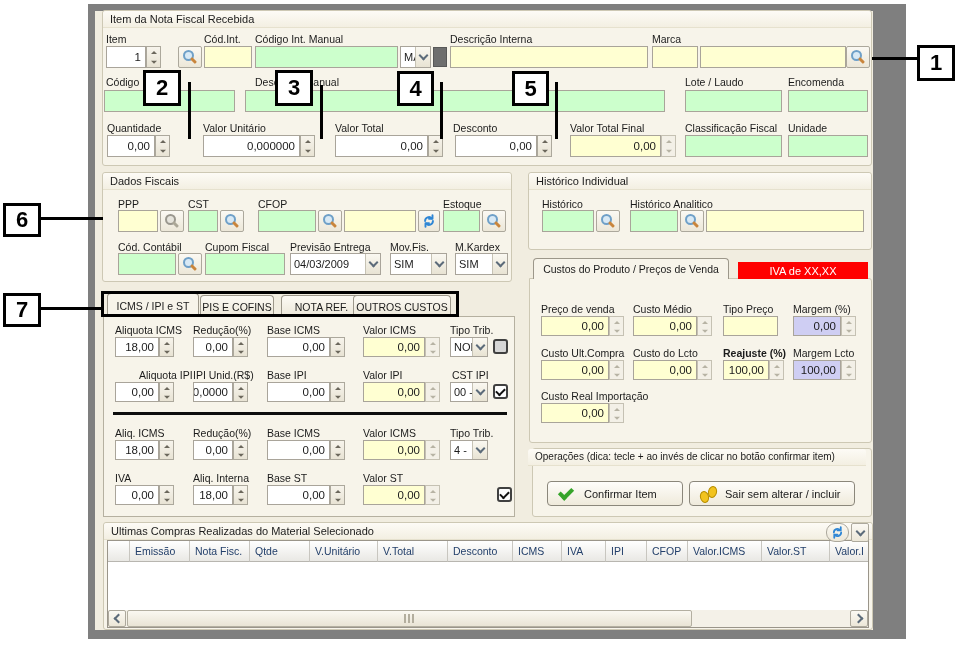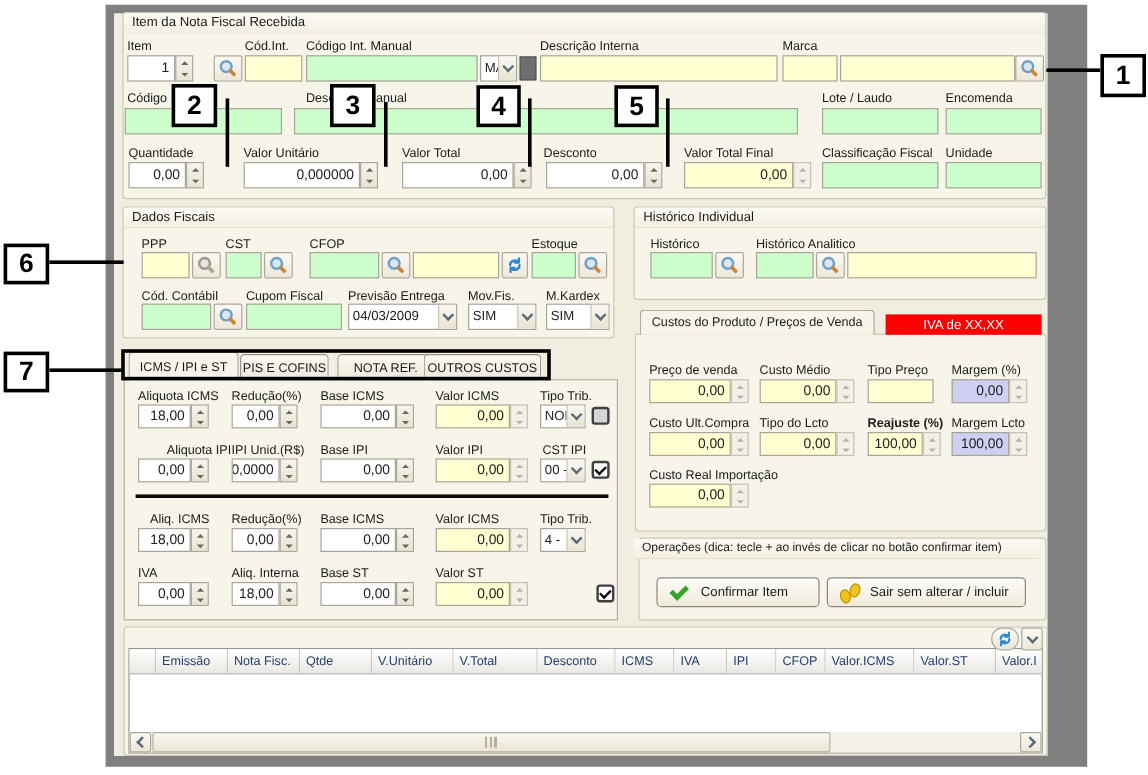--- a/index.html
+++ b/index.html
@@ -298,21 +298,21 @@
       <i class="dn"></i>
     </div>
 
   <div class="lbl" style="left:541px;top:347px;">Custo Ult.Compra</div>
   <div class="fld num yellow h20" style="left:541px;top:360px;width:68px;">0,00</div>
   <div class="spin dis h20" style="left:609px;top:360px;">
       <i class="up"></i>
       <i class="dn"></i>
     </div>
 
-  <div class="lbl" style="left:633px;top:347px;">Tipo do Lcto</div>
+  <div class="lbl" style="left:633px;top:347px;">Custo do Lcto</div>
   <div class="fld num yellow h20" style="left:633px;top:360px;width:64px;">0,00</div>
   <div class="spin dis h20" style="left:697px;top:360px;">
       <i class="up"></i>
       <i class="dn"></i>
     </div>
 
   <div class="lbl" style="left:723px;top:347px;font-weight:bold;">Reajuste (%)</div>
   <div class="fld num yellow h20" style="left:723px;top:360px;width:46px;">100,00</div>
   <div class="spin dis h20" style="left:769px;top:360px;">
       <i class="up"></i>
@@ -400,21 +400,21 @@
   <div class="combo h20" style="left:450px;top:382px;width:38px;">
     <span class="val">00 -</span>
     <span class="arrow">
         <span class="chev"></span>
       </span>
   </div>
   <div class="cb checked" style="left:493px;top:384px;"></div>
 
   <div class="divider" style="left:113px;top:412px;width:394px;height:3px;"></div>
 
-  <div class="lbl" style="left:125px;top:427px;">Aliq. ICMS</div>
+  <div class="lbl" style="left:115px;top:427px;">Aliq. ICMS</div>
   <div class="fld num h20" style="left:115px;top:440px;width:44px;">18,00</div>
   <div class="spin h20" style="left:159px;top:440px;">
       <i class="up"></i>
       <i class="dn"></i>
     </div>
   <div class="lbl" style="left:193px;top:427px;">Redução(%)</div>
   <div class="fld num h20" style="left:193px;top:440px;width:40px;">0,00</div>
   <div class="spin h20" style="left:233px;top:440px;">
       <i class="up"></i>
       <i class="dn"></i>
@@ -470,20 +470,21 @@
   <div class="pushbtn" style="left:547px;top:481px;width:136px;">
     <span class="checkicon"></span>
     <span>Confirmar Item</span>
   </div>
   <div class="pushbtn" style="left:689px;top:481px;width:166px;">
     <span class="feet"></span>
     <span>Sair sem alterar / incluir</span>
   </div>
 
   <div class="grp" style="left:103px;top:522px;width:770px;height:108px;"></div>
+  <div class="grp-title" style="left:104px;top:523px;width:768px;">Ultimas Compras Realizadas do Material Selecionado</div>
   <div class="smallbtn" style="left:826px;top:523px;width:23px;height:19px;border-radius:9px;">
     <svg width="13" height="13" viewBox="0 0 16 16">
       <path d="M3.5 8a4.5 4.5 0 0 1 7.8-3" fill="none" stroke="#2e86d5" stroke-width="2.2" stroke-linecap="round"></path>
       <path d="M12 1.5v4H8" fill="none" stroke="#2e86d5" stroke-width="2.2" stroke-linejoin="round" stroke-linecap="round"></path>
       <path d="M12.5 8a4.5 4.5 0 0 1-7.8 3" fill="none" stroke="#2e86d5" stroke-width="2.2" stroke-linecap="round"></path>
       <path d="M4 14.5v-4h4" fill="none" stroke="#2e86d5" stroke-width="2.2" stroke-linejoin="round" stroke-linecap="round"></path>
     </svg>
   </div>
   <div class="smallbtn" style="left:851px;top:523px;width:18px;height:19px;">
     <span class="chev"></span>

